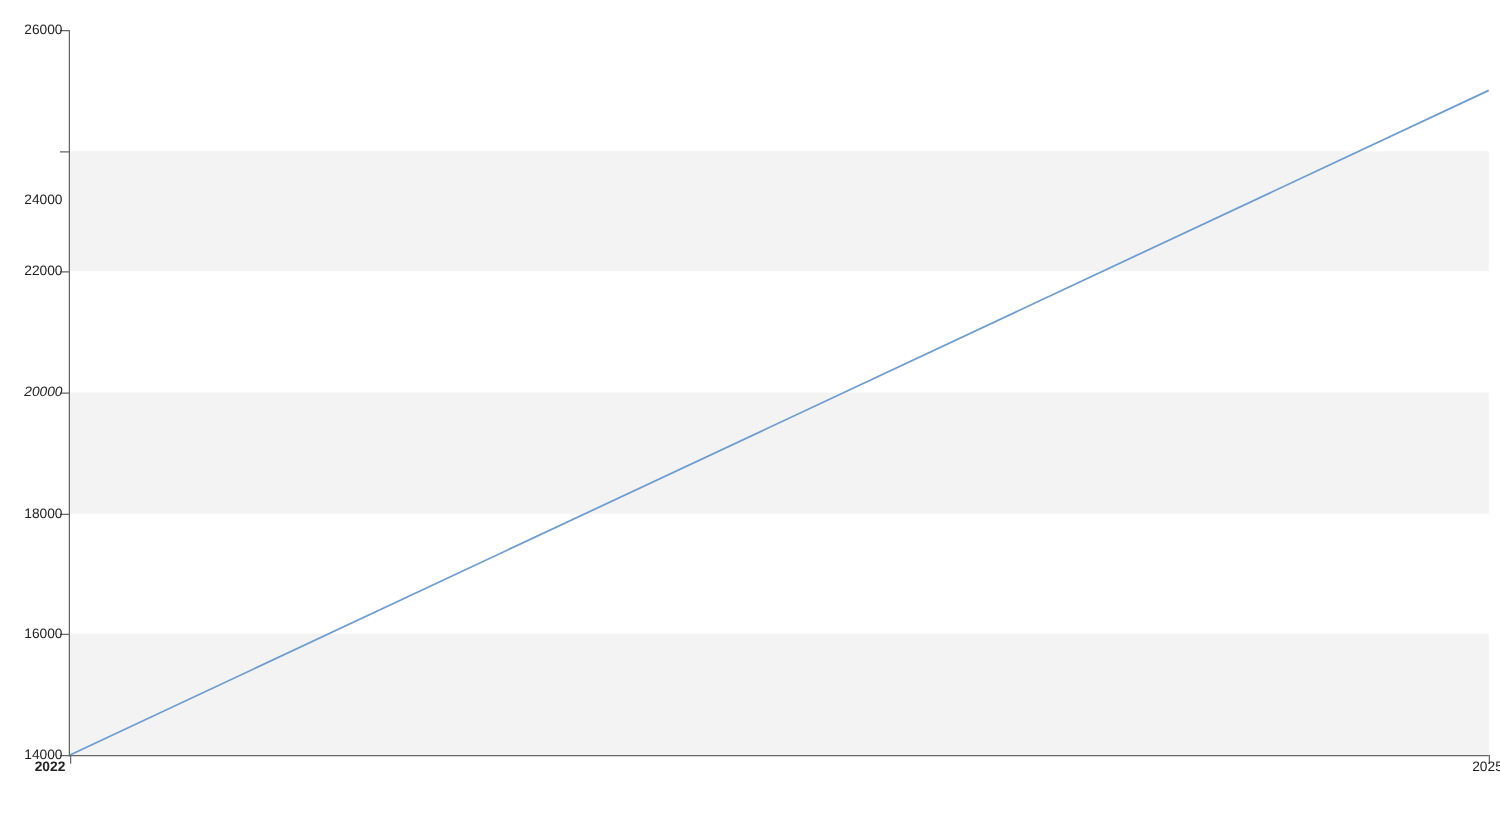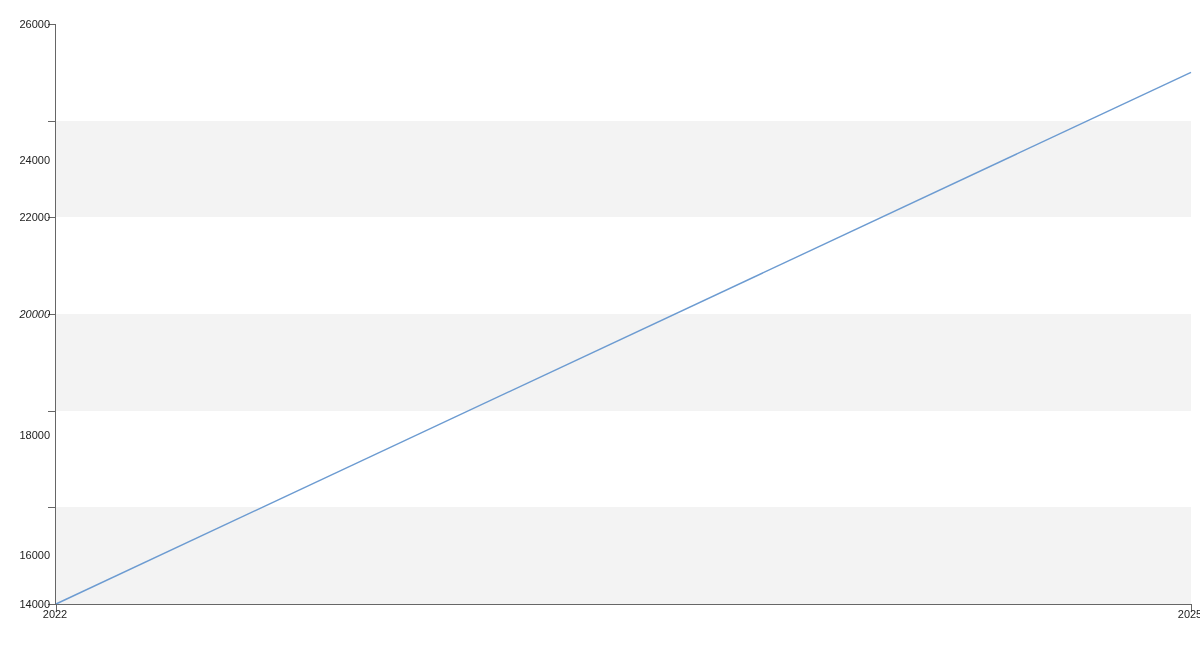--- a/index.html
+++ b/index.html
@@ -97,21 +97,21 @@
       <div class="tick-y" style="top: 483.333px;"></div>
       <div class="tick-y" style="top: 386.667px;"></div>
       <div class="tick-y" style="top: 290px;"></div>
       <div class="tick-y" style="top: 193.333px;"></div>
       <div class="tick-y" style="top: 96.6667px;"></div>
       <div class="tick-y" style="top: 0px;"></div>
       <div class="tick-x" style="left: 0px;"></div>
       <div class="tick-x" style="left: 1135px;"></div>
     </div>
 <div class="ylabel" style="top: 604px;">14000</div>
-    <div class="ylabel" style="top: 507.333px; margin-top: 48px;">16000</div>
-    <div class="ylabel" style="top: 410.667px; margin-top: 24px;">18000</div>
+    <div class="ylabel" style="top: 507.333px;">16000</div>
+    <div class="ylabel" style="top: 410.667px;">18000</div>
     <div class="ylabel" style="top: 314px; font-style: italic;">20000</div>
     <div class="ylabel" style="top: 217.333px; text-align: right;">22000</div>
     <div class="ylabel" style="top: 120.667px; margin-top: 39px;">24000</div>
     <div class="ylabel" style="top: 24px;">26000</div>
-    <div class="xlabel" style="left: 55px;">2022</div>
+    <div class="xlabel" style="left: 40px; font-weight: bold;">2022</div>
     <div class="xlabel" style="left: 1190px;">2025</div>
   </div>
 
 </body></html>

